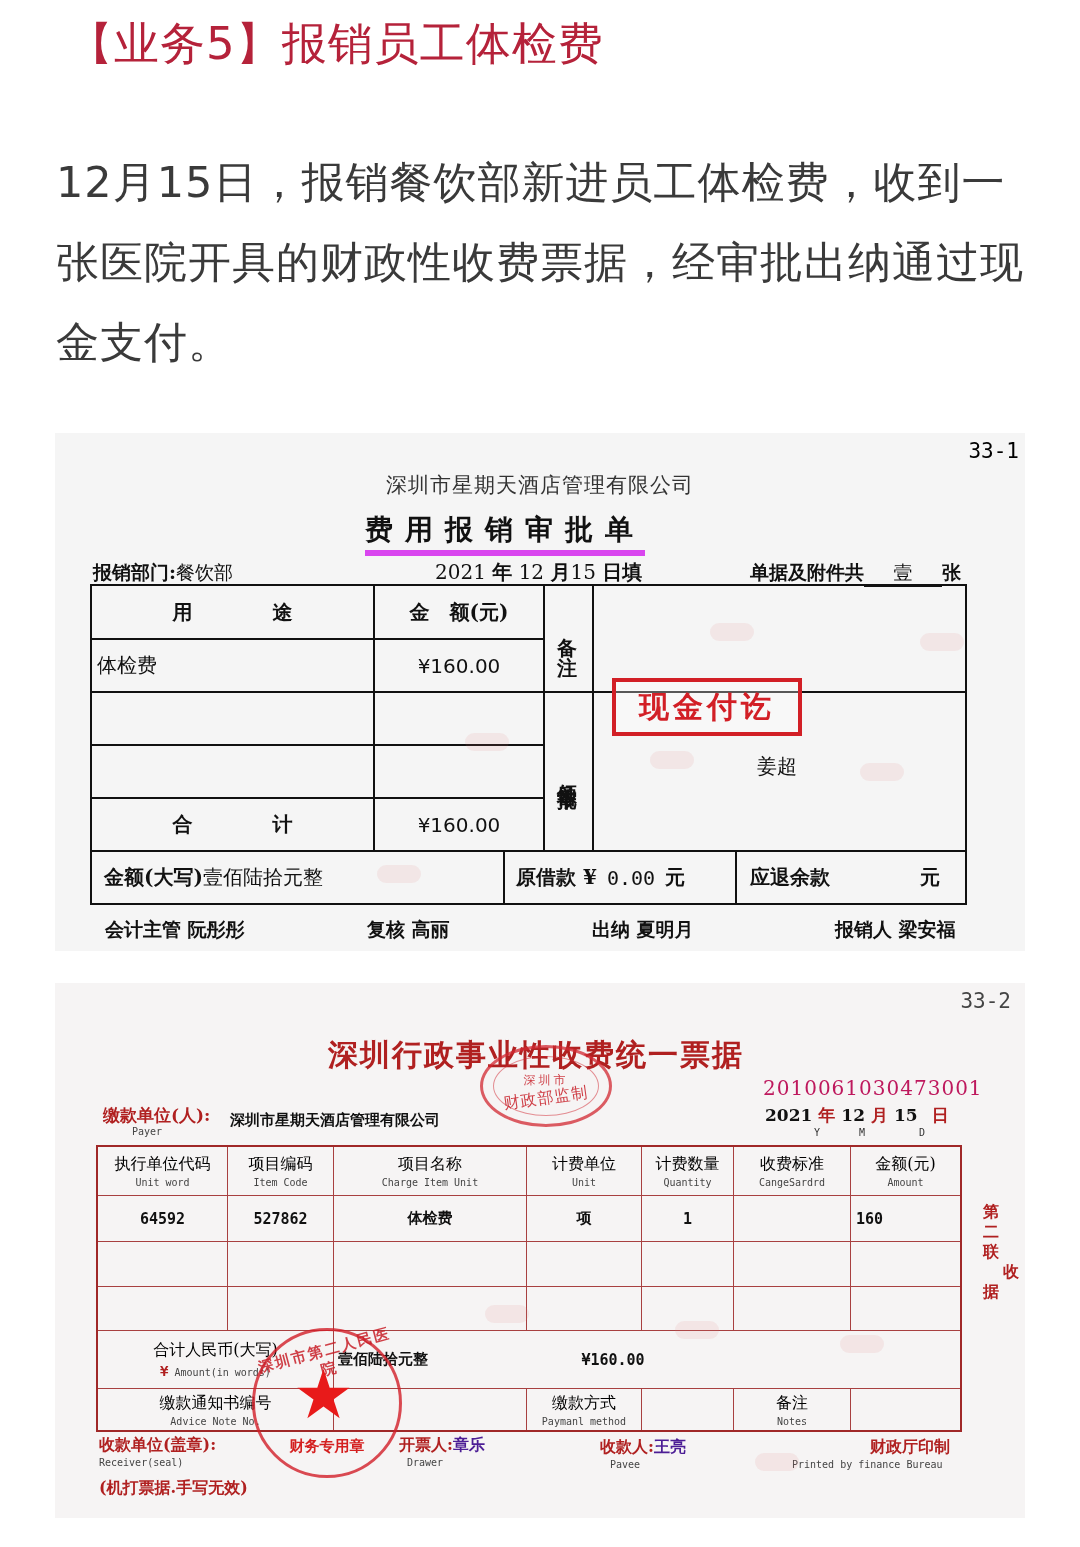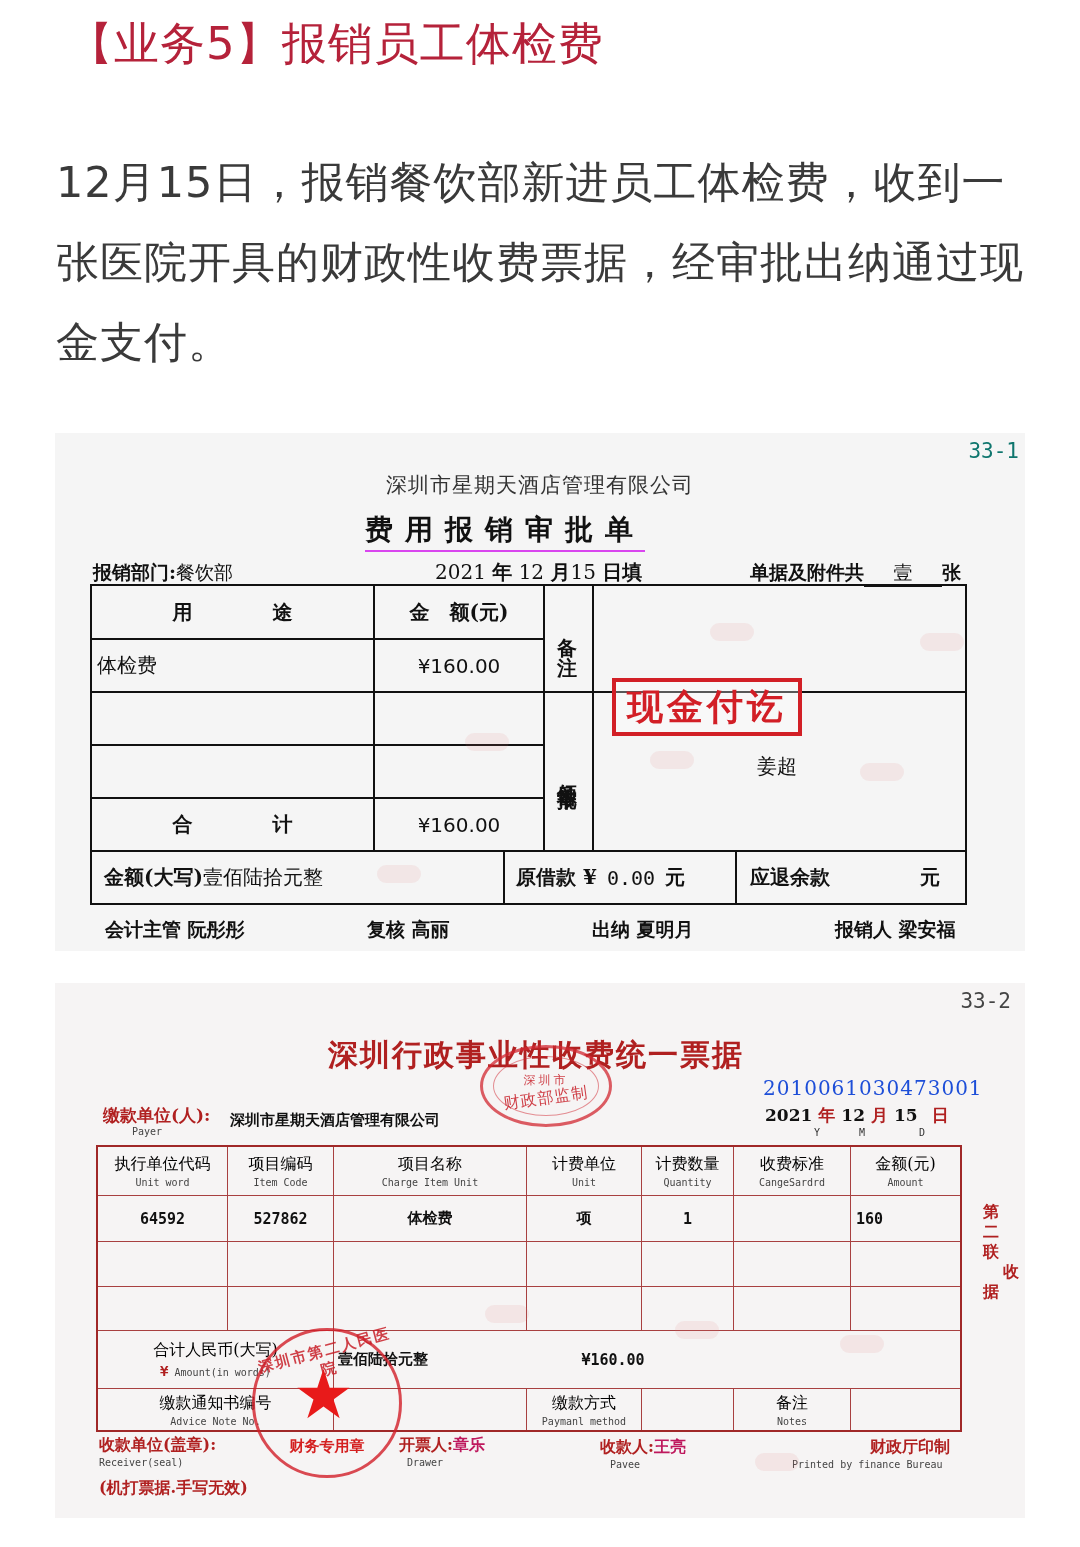--- a/index.html
+++ b/index.html
@@ -4,66 +4,66 @@
 <style>
   * { box-sizing: border-box; margin: 0; padding: 0; }
   html, body { width: 1080px; height: 1547px; background: #ffffff; overflow: hidden; }
   body { position: relative; font-family: "DejaVu Sans", "Liberation Sans", sans-serif; color: #333; }
 
   .heading { position: absolute; left: 68px; top: 14px; font-size: 45px; color: #b5223a; letter-spacing: 1px; }
   .intro { position: absolute; left: 56px; top: 142px; width: 990px; font-size: 43px; line-height: 80px; color: #3a3a3a; letter-spacing: 1px; }
 
   
   .r1 { position: absolute; left: 55px; top: 433px; width: 970px; height: 518px; background: #f5f5f5; font-family: "DejaVu Serif", "Liberation Serif", serif; color: #111; }
-  .r1 .code { position: absolute; right: 6px; top: 6px; font-size: 21px; color: #0f766e; font-family: "DejaVu Sans Mono", monospace; }
+  .r1 .code { position: absolute; right: 6px; top: 6px; font-size: 21px; color: #000000; font-family: "DejaVu Sans Mono", monospace; }
   .r1 .company { position: absolute; left: 0; width: 100%; top: 38px; text-align: center; font-size: 21px; color: #333; letter-spacing: 1px; }
-  .r1 .title { position: absolute; left: 310px; top: 78px; font-size: 28px; font-weight: bold; letter-spacing: 12px; border-bottom: 2px solid #d946ef; padding-bottom: 1px; }
+  .r1 .title { position: absolute; left: 310px; top: 78px; font-size: 28px; font-weight: bold; letter-spacing: 12px; border-bottom: 6px solid #d946ef; padding-bottom: 1px; }
   .r1 .dept { position: absolute; left: 38px; top: 127px; font-size: 19px; }
   .r1 .dept b { font-weight: bold; }
   .r1 .date { position: absolute; left: 380px; top: 126px; font-size: 20px; }
   .r1 .date b { font-weight: bold; }
   .r1 .attach { position: absolute; left: 695px; top: 127px; font-size: 19px; font-weight: bold; }
   .r1 .attach .u { display: inline-block; width: 78px; text-align: center; border-bottom: 1px solid #111; font-weight: normal; }
 
   .r1 .grid { position: absolute; left: 35px; top: 151px; width: 877px; height: 321px; border: 2px solid #111; }
   .r1 .ln { position: absolute; background: #111; }
   .r1 .cell { position: absolute; display: flex; align-items: center; font-size: 20px; }
   .r1 .bold { font-weight: bold; }
 
-  .r1 .stamp { position: absolute; left: 557px; top: 245px; width: 190px; height: 58px; border: 4px solid #d21f26; color: #d21f26; font-size: 36px; font-weight: bold; display: flex; align-items: center; justify-content: center; letter-spacing: 4px; background: rgba(255,255,255,0.3); }
+  .r1 .stamp { position: absolute; left: 557px; top: 245px; width: 190px; height: 58px; border: 4px solid #d21f26; color: #d21f26; font-size: 30px; font-weight: bold; display: flex; align-items: center; justify-content: center; letter-spacing: 4px; background: rgba(255,255,255,0.3); }
 
   .r1 .sig { position: absolute; top: 484px; font-size: 19px; font-weight: bold; }
 
   .wm { position: absolute; width: 44px; height: 18px; border-radius: 9px; background: rgba(220,120,120,0.12); }
 
   
   .r2 { position: absolute; left: 55px; top: 983px; width: 970px; height: 535px; background: #f6f4f4; color: #a01818; font-family: "DejaVu Serif", "Liberation Serif", serif; }
   .r2 .code { position: absolute; right: 14px; top: 6px; font-size: 21px; color: #444; font-family: "DejaVu Sans Mono", monospace; }
   .r2 .title { position: absolute; left: 273px; top: 52px; font-size: 30px; font-weight: bold; color: #b02020; letter-spacing: 2px; }
-  .r2 .serial { position: absolute; left: 708px; top: 93px; font-size: 20px; color: #1d4ed8; letter-spacing: 1px; }
+  .r2 .serial { position: absolute; left: 708px; top: 93px; font-size: 20px; color: #be185d; letter-spacing: 1px; }
   .r2 .rdate { position: absolute; left: 710px; top: 121px; font-size: 17px; color: #111; font-weight: bold; }
   .r2 .rdate .cn { color: #b02020; padding: 0 6px; }
   .r2 .ymd { position: absolute; top: 144px; font-size: 10px; color: #333; font-family: "DejaVu Sans Mono", monospace; }
   .r2 .payer-label { position: absolute; left: 48px; top: 121px; font-size: 17px; font-weight: bold; color: #b02020; }
   .r2 .payer-sub { position: absolute; left: 77px; top: 143px; font-size: 10px; color: #444; font-family: "DejaVu Sans Mono", monospace; }
   .r2 .payer-val { position: absolute; left: 175px; top: 128px; font-size: 15px; font-weight: bold; color: #111; }
 
   .r2 .grid { position: absolute; left: 41px; top: 162px; width: 866px; height: 287px; border: 2px solid #a02828; }
   .r2 .ln { position: absolute; background: #a84040; }
   .r2 .cell { position: absolute; display: flex; flex-direction: column; align-items: center; justify-content: center; text-align: center; }
   .r2 .hcn { font-size: 16px; font-weight: normal; color: #000000; }
   .r2 .hen { font-size: 10px; color: #444; font-family: "DejaVu Sans Mono", monospace; margin-top: 2px; }
   .r2 .val { font-size: 15px; font-weight: bold; color: #111; font-family: "DejaVu Sans Mono", monospace; }
   .r2 .valcn { font-size: 15px; font-weight: bold; color: #111; }
 
   .r2 .side { position: absolute; left: 928px; top: 219px; width: 44px; height: 110px; font-size: 16px; font-weight: bold; color: #b02020; }
   .r2 .side span { position: absolute; }
 
   .r2 .foot-cn { position: absolute; font-size: 16px; font-weight: bold; color: #b02020; }
-  .r2 .foot-cn b { color: #be185d; }
+  .r2 .foot-cn b { color: #4c1d95; }
   .r2 .foot-en { position: absolute; font-size: 10px; color: #444; font-family: "DejaVu Sans Mono", monospace; }
 
   .seal-oval { position: absolute; left: 425px; top: 62px; width: 132px; height: 82px; border: 3px solid rgba(210,40,50,0.75); border-radius: 50%; }
   .seal-oval .inner { position: absolute; left: 10px; top: 8px; right: 10px; bottom: 8px; border: 1px solid rgba(210,40,50,0.5); border-radius: 50%; }
   .seal-oval .t1 { position: absolute; left: 0; width: 100%; top: 24px; text-align: center; font-size: 12px; color: rgba(200,30,40,0.85); font-family: "DejaVu Sans", sans-serif; letter-spacing: 3px; }
   .seal-oval .t2 { position: absolute; left: 0; width: 100%; top: 40px; text-align: center; font-size: 16px; color: rgba(200,30,40,0.85); transform: rotate(-8deg); letter-spacing: 1px; }
 
   .seal-round { position: absolute; left: 197px; top: 345px; width: 150px; height: 150px; border: 3px solid rgba(210,30,40,0.8); border-radius: 50%; }
   .seal-round .star { position: absolute; left: 38px; top: 30px; font-size: 68px; color: #e81a1a; line-height: 1; font-family: "DejaVu Sans", sans-serif; }
   .seal-round .arc { position: absolute; left: 0; top: 10px; width: 100%; text-align: center; font-size: 15px; color: rgba(200,30,40,0.85); font-weight: bold; letter-spacing: 2px; transform: rotate(-15deg); }

